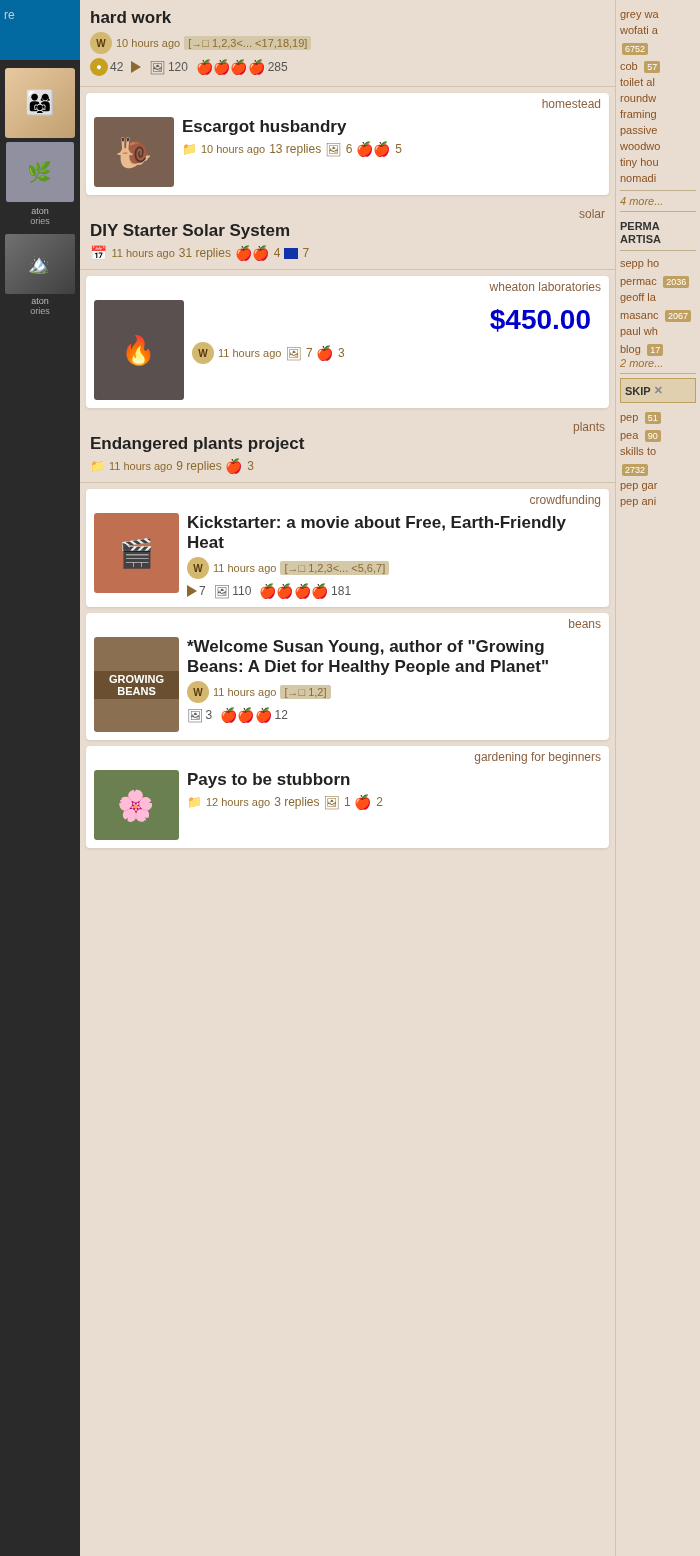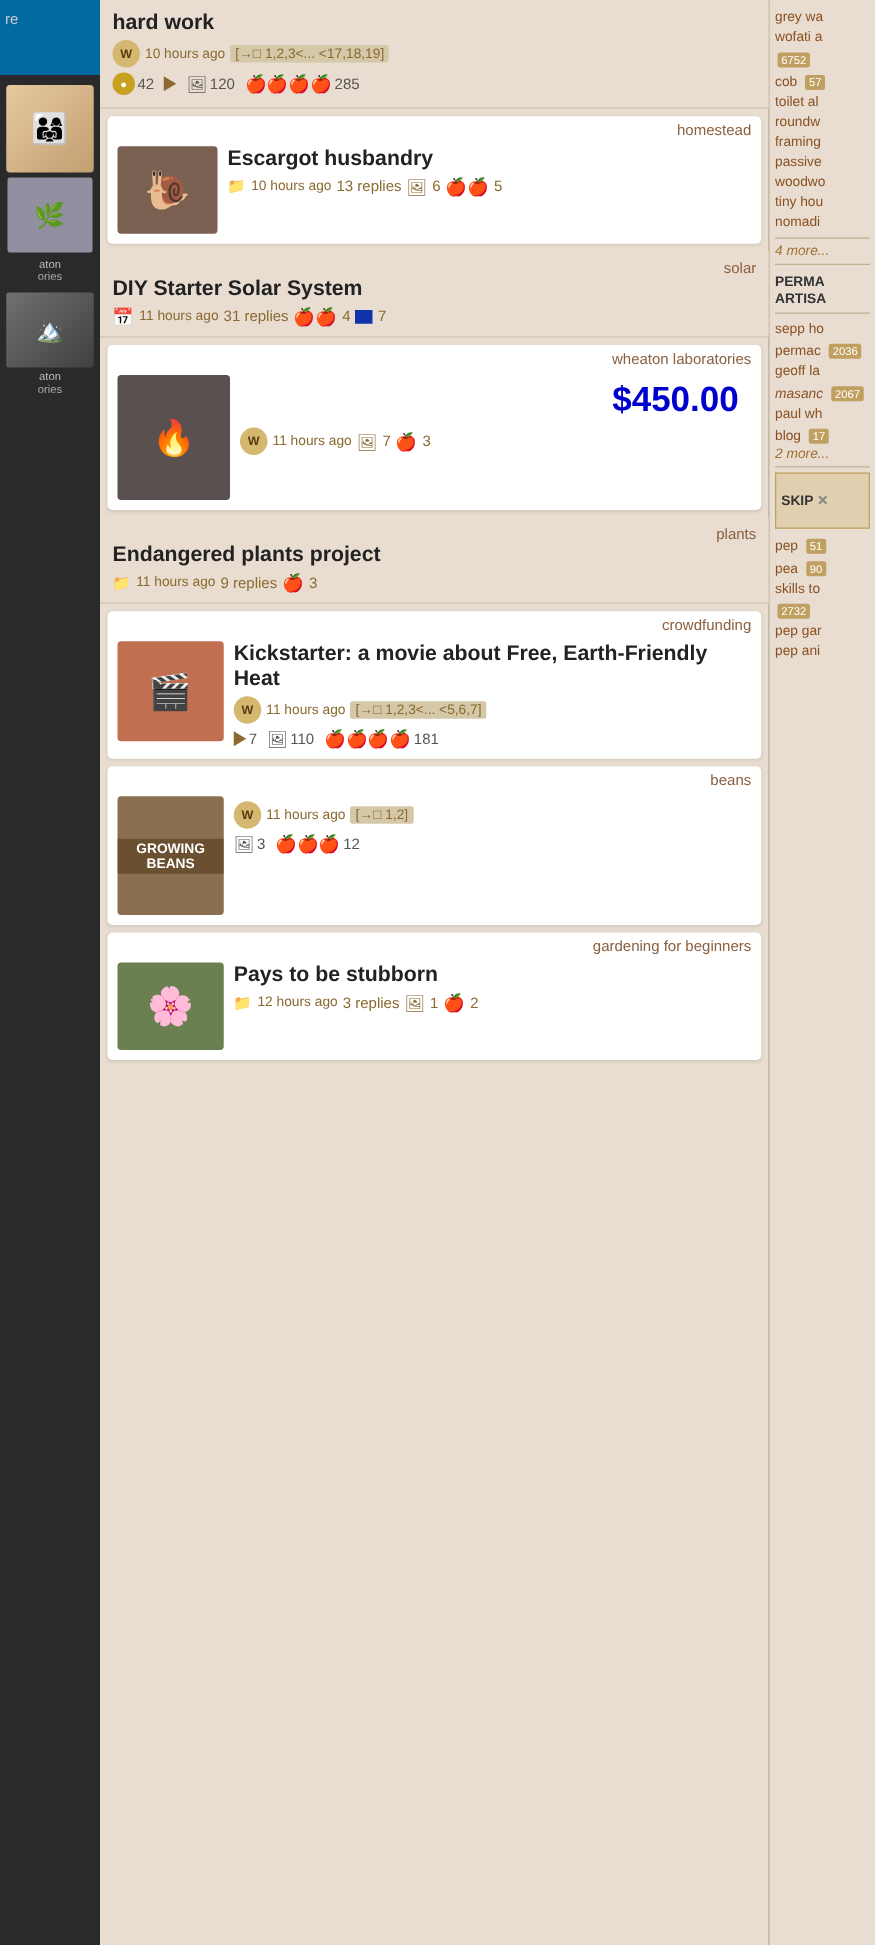--- a/index.html
+++ b/index.html
@@ -218,21 +218,21 @@
       line-height: 1.2;
     }
     .right-divider {
       height: 1px;
       background: #c0b090;
       margin: 4px 0;
     }
     .skip-banner {
       background: #e0d0b0;
       border: 1px solid #c0a060;
-      padding: 15px 4px;
+      padding: 5px 4px;
       font-size: 11px;
       font-weight: bold;
       color: #333;
       margin: 4px 0;
       display: flex;
       align-items: center;
       gap: 3px;
     }
     .skip-x {
       color: #888;
@@ -387,20 +387,21 @@
       </div>
     </div>
 
     <div class="post-card">
       <div class="post-card-tag">beans</div>
       <div class="post-card-inner">
         <div class="post-thumbnail" style="background:#8a7050;display:flex;align-items:flex-end;justify-content:center;font-size:22px;width:85px;height:95px;flex-direction:column;gap:2px;">
           <div style="font-size:11px;color:#fff;font-weight:bold;text-align:center;background:#6a5030;padding:2px;width:100%;">GROWING<br>BEANS</div>
         </div>
         <div class="post-content">
+          <div class="post-title">*Welcome Susan Young, author of "Growing Beans: A Diet for Healthy People and Planet"</div>
           <div class="post-meta" style="margin-top:4px;">
             <div class="w-avatar">W</div>
             <span class="time-text">11 hours ago</span>
             <span class="page-links">[→□ 1,2]</span>
           </div>
           <div class="stats-row" style="margin-top:4px;">
             <div class="stat-item">
               <span class="img-icon">🖼</span>
               <span>3</span>
             </div>
@@ -461,21 +462,21 @@
 ARTISA</div>
     <div class="right-divider"></div>
 
     <a class="right-link" href="#">sepp ho</a>
     <div>
       <a class="right-link" style="display:inline;" href="#">permac</a>
       <span class="right-badge">2036</span>
     </div>
     <a class="right-link" href="#">geoff la</a>
     <div>
-      <a class="right-link" style="display:inline;font-style:italic;" href="#">masanc</a>
+      <a class="right-link" style="display:inline;" href="#">masanc</a>
       <span class="right-badge">2067</span>
     </div>
     <a class="right-link" href="#">paul wh</a>
     <div>
       <a class="right-link" style="display:inline;" href="#">blog</a>
       <span class="right-badge">17</span>
     </div>
 
     <div class="more-link">2 more...</div>
     <div class="right-divider"></div>

